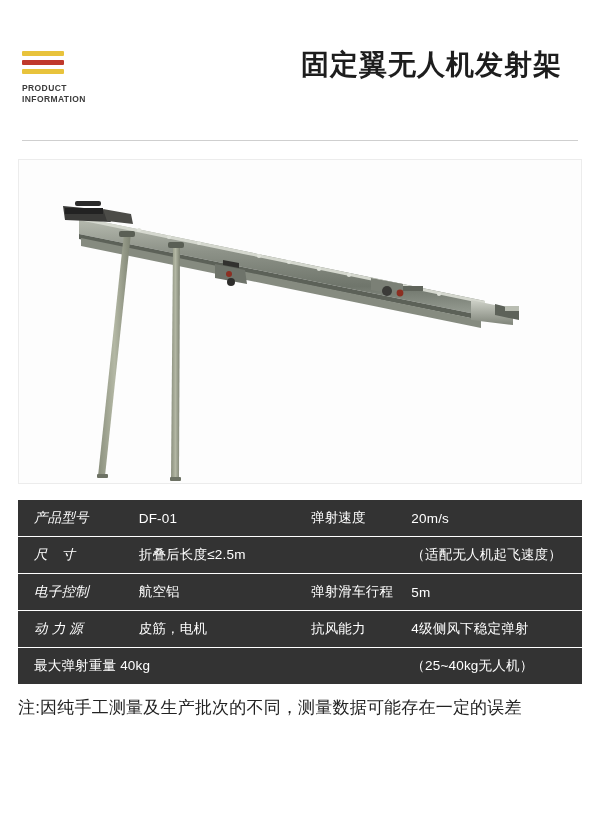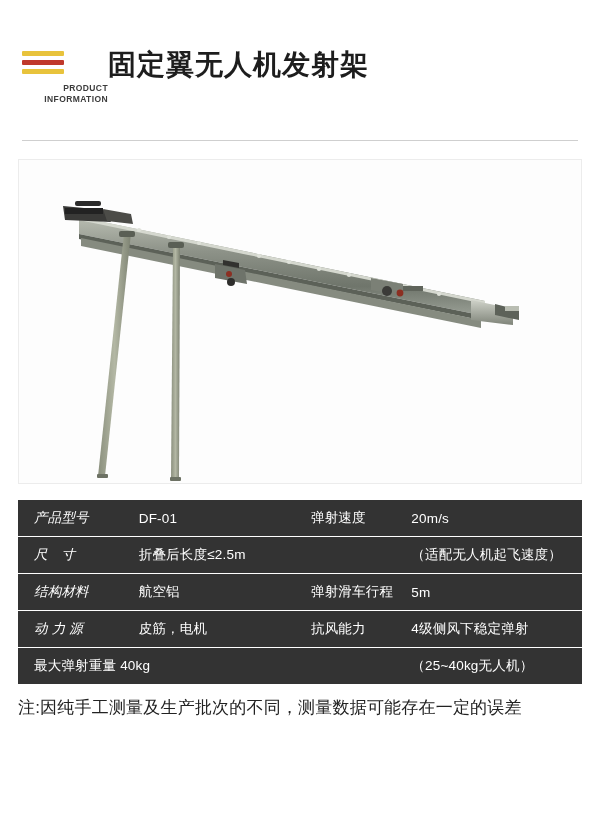--- a/index.html
+++ b/index.html
@@ -26,21 +26,20 @@
     position: relative;
     height: 122px;
     margin: 18px 22px 0 22px;
     display: flex;
     align-items: flex-start;
   }
   .logo-block {
     width: 86px;
     padding-top: 33px;
     flex: 0 0 auto;
-    text-align: right;
   }
   .logo-bars {
     width: 42px;
   }
   .logo-bar {
     height: 5px;
     border-radius: 1px;
     margin-bottom: 4px;
   }
   .logo-bar.b1 { background: #e8c33c; width: 42px; }
@@ -49,21 +48,21 @@
   .logo-text {
     margin-top: 9px;
     font-size: 8.5px;
     letter-spacing: 0.4px;
     color: #3c3c3c;
     line-height: 11px;
     font-weight: bold;
   }
   .header-titles {
     flex: 1 1 auto;
-    text-align: left;
+    text-align: right;
     padding-top: 30px;
     padding-right: 16px;
   }
   .title-main {
     font-size: 28px;
     font-weight: bold;
     color: #1d1d1d;
     letter-spacing: 1px;
     line-height: 34px;
   }
@@ -226,21 +225,21 @@
       <td class="k-right">弹射速度</td>
       <td class="v-right">20m/s</td>
     </tr>
     <tr>
       <td class="k-left">尺　寸</td>
       <td class="v-left">折叠后长度≤2.5m</td>
       <td class="k-right"></td>
       <td class="v-right nowrap">（适配无人机起飞速度）</td>
     </tr>
     <tr>
-      <td class="k-left">结构材料</td>
+      <td class="k-left">电子控制</td>
       <td class="v-left">航空铝</td>
       <td class="k-right">弹射滑车行程</td>
       <td class="v-right">5m</td>
     </tr>
     <tr>
       <td class="k-left">动 力 源</td>
       <td class="v-left">皮筋，电机</td>
       <td class="k-right">抗风能力</td>
       <td class="v-right">4级侧风下稳定弹射</td>
     </tr>

